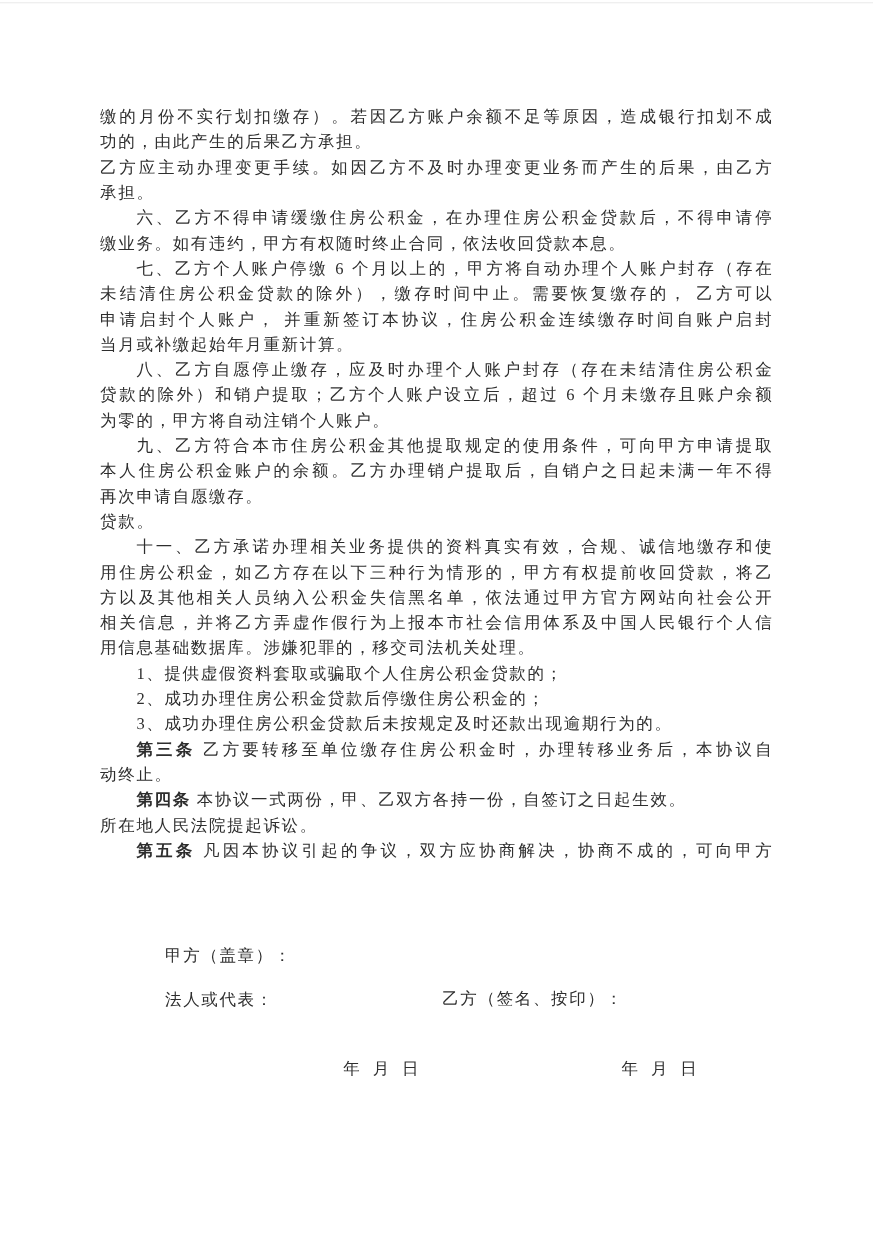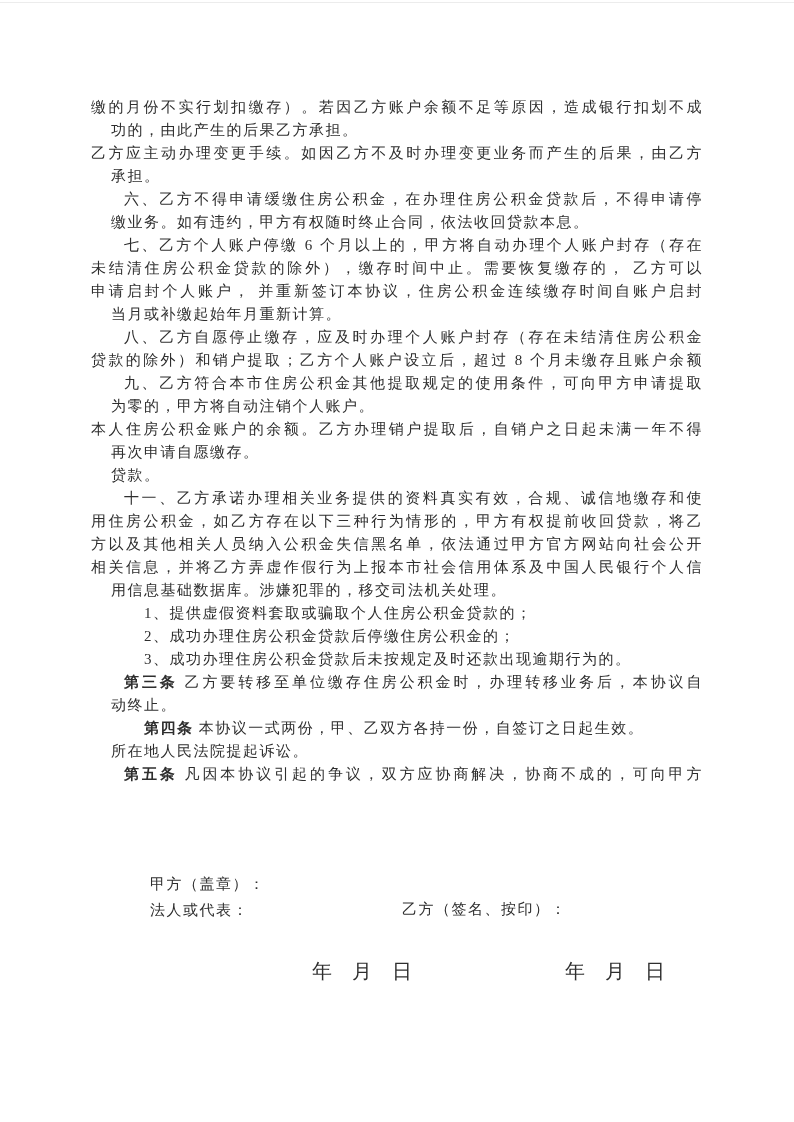--- a/index.html
+++ b/index.html
@@ -29,44 +29,42 @@
     line-height: 23px;
     font-size: 15px;
     letter-spacing: 1.5px;
     text-align: justify;
     text-align-last: justify;
     overflow: hidden;
     white-space: pre-wrap;
   }
   .line.end {
     text-align-last: left;
-    margin-left: 20px;
   }
   .line.indent {
     padding-left: 33px;
   }
   .line b { font-weight: bold; }
   .sig-label {
     position: absolute;
     height: 23px;
     line-height: 23px;
     font-size: 15px;
     letter-spacing: 1.5px;
     white-space: nowrap;
   }
   .date-line {
     position: absolute;
     height: 23px;
     line-height: 23px;
-    font-size: 20px;
+    font-size: 15px;
     letter-spacing: 4px;
     white-space: pre;
-    font-family: Liberation Mono, monospace;
   }
-  #party-a   { left: 150px; top: 859px; margin-top: 14px; }
+  #party-a   { left: 150px; top: 859px; }
   #party-b   { left: 402px; top: 859px; margin-top: 39px; }
   #legal-rep { left: 150px; top: 899px; }
   #date-a    { left: 312px; top: 961px; }
   #date-b    { left: 565px; top: 961px; }
 </style>
 </head>
 <body>
 
 <div class="top-hairline"></div>
 
@@ -75,23 +73,23 @@
     <div class="line end">功的，由此产生的后果乙方承担。</div>
     <div class="line">乙方应主动办理变更手续。如因乙方不及时办理变更业务而产生的后果，由乙方</div>
     <div class="line end">承担。</div>
     <div class="line indent">六、乙方不得申请缓缴住房公积金，在办理住房公积金贷款后，不得申请停</div>
     <div class="line end">缴业务。如有违约，甲方有权随时终止合同，依法收回贷款本息。</div>
     <div class="line indent">七、乙方个人账户停缴 6 个月以上的，甲方将自动办理个人账户封存（存在</div>
     <div class="line">未结清住房公积金贷款的除外），缴存时间中止。需要恢复缴存的， 乙方可以</div>
     <div class="line">申请启封个人账户， 并重新签订本协议，住房公积金连续缴存时间自账户启封</div>
     <div class="line end">当月或补缴起始年月重新计算。</div>
     <div class="line indent">八、乙方自愿停止缴存，应及时办理个人账户封存（存在未结清住房公积金</div>
-    <div class="line">贷款的除外）和销户提取；乙方个人账户设立后，超过 8 个月未缴存且账户余额</div>
+    <div class="line">贷款的除外）和销户提取；乙方个人账户设立后，超过 6 个月未缴存且账户余额</div>
+    <div class="line end">为零的，甲方将自动注销个人账户。</div>
     <div class="line indent">九、乙方符合本市住房公积金其他提取规定的使用条件，可向甲方申请提取</div>
-    <div class="line end">为零的，甲方将自动注销个人账户。</div>
     <div class="line">本人住房公积金账户的余额。乙方办理销户提取后，自销户之日起未满一年不得</div>
     <div class="line end">再次申请自愿缴存。</div>
     <div class="line end">贷款。</div>
     <div class="line indent">十一、乙方承诺办理相关业务提供的资料真实有效，合规、诚信地缴存和使</div>
     <div class="line">用住房公积金，如乙方存在以下三种行为情形的，甲方有权提前收回贷款，将乙</div>
     <div class="line">方以及其他相关人员纳入公积金失信黑名单，依法通过甲方官方网站向社会公开</div>
     <div class="line">相关信息，并将乙方弄虚作假行为上报本市社会信用体系及中国人民银行个人信</div>
     <div class="line end">用信息基础数据库。涉嫌犯罪的，移交司法机关处理。</div>
     <div class="line indent end">1、提供虚假资料套取或骗取个人住房公积金贷款的；</div>
     <div class="line indent end">2、成功办理住房公积金贷款后停缴住房公积金的；</div>

